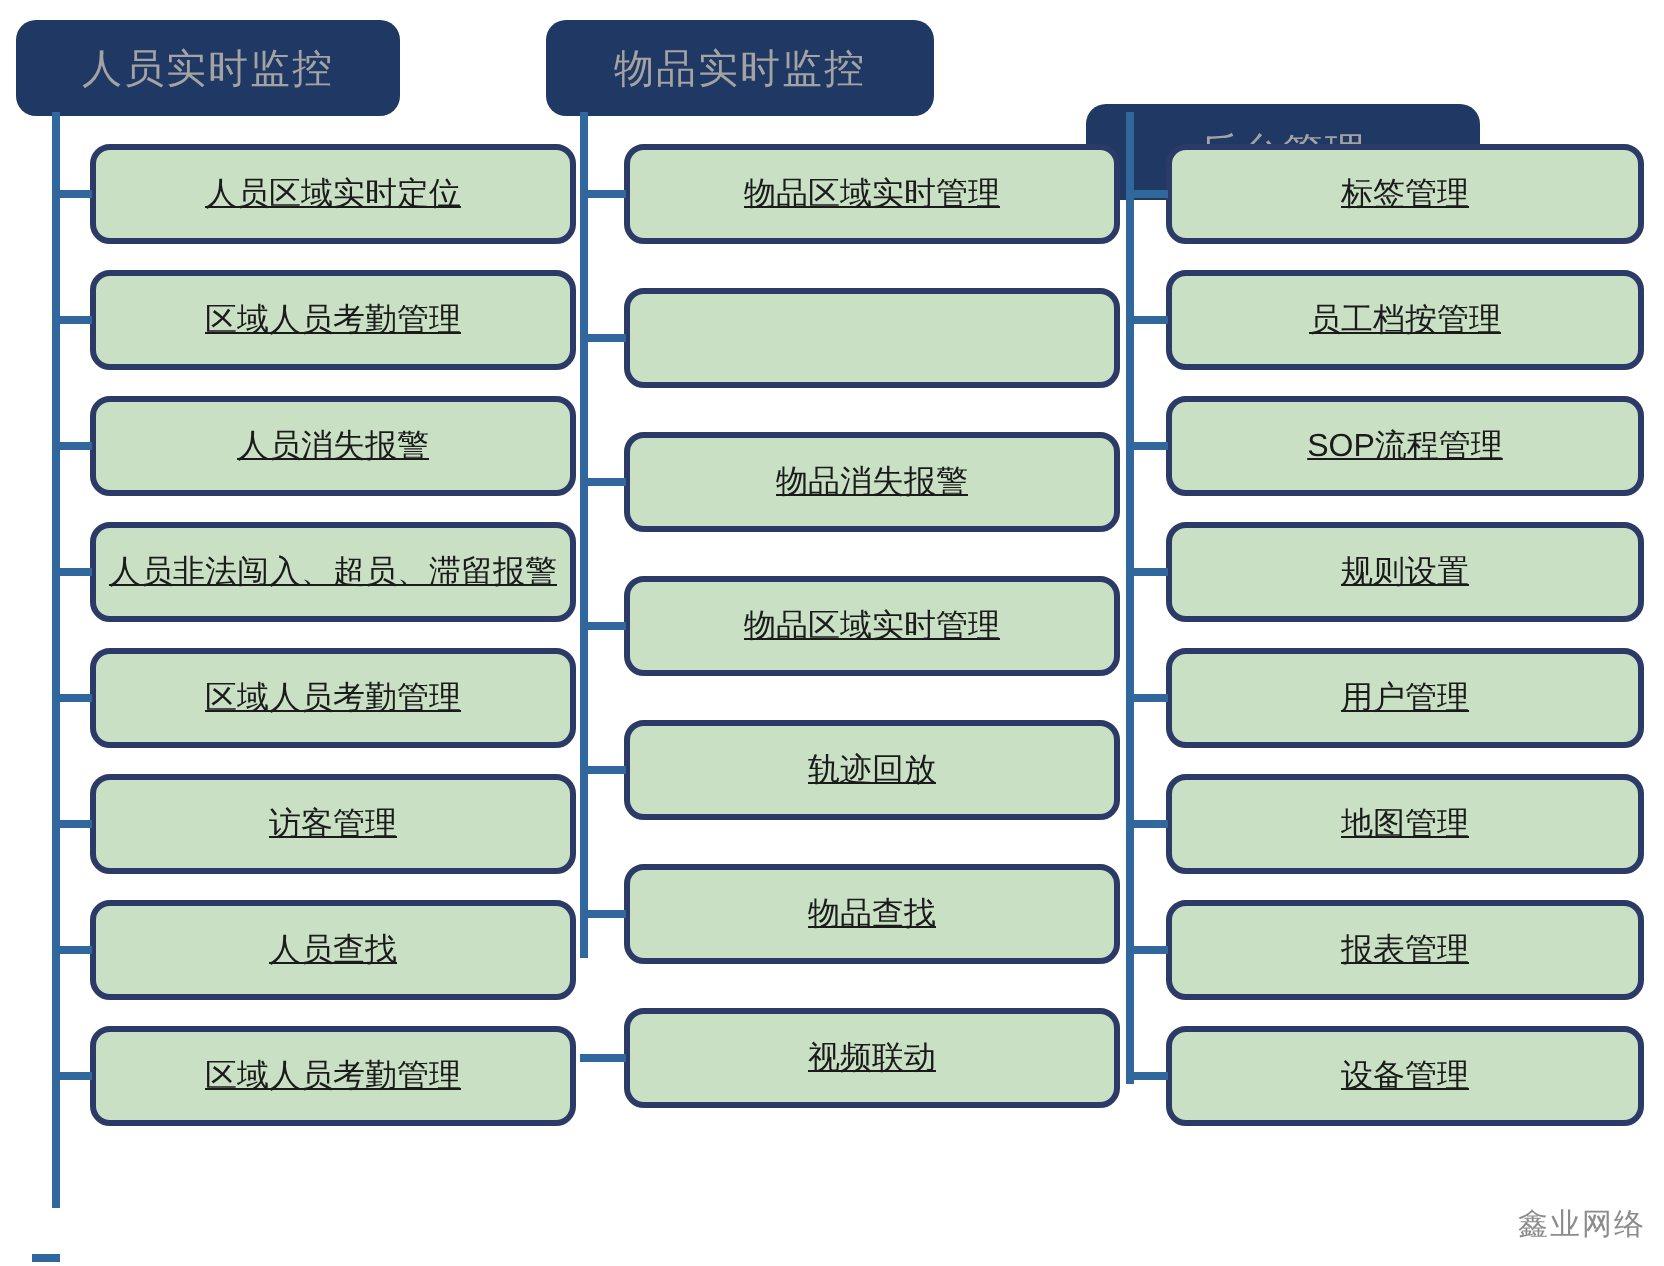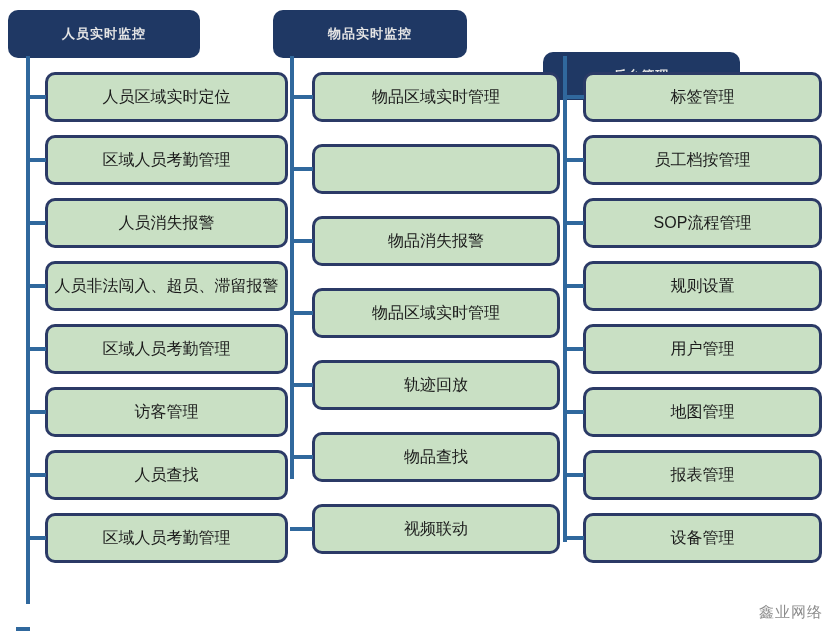--- a/index.html
+++ b/index.html
@@ -20,23 +20,23 @@
     width:832px;
     height:633px;
     background:#ffffff;
     overflow:hidden;
   }
   .header{
     position:absolute;
     top:10px;
     height:48px;
     background:var(--navy);
-    color:#e5e5e5;
-    font-size:13px;
-    font-weight:bold;
+    color:#a3a3a3;
+    font-size:20px;
+    font-weight:normal;
     letter-spacing:1px;
     border-radius:10px;
     display:flex;
     align-items:center;
     justify-content:center;
     box-sizing:border-box;
   }
   .h1{left:8px;width:192px;}
   .h2{left:273px;width:194px;}
   .h3{left:543px;width:197px;margin-top:42px;}
@@ -66,20 +66,21 @@
     border:3px solid var(--box-border);
     border-radius:10px;
     display:flex;
     align-items:center;
     justify-content:center;
   }
   .item .label{
     color:var(--box-text);
     font-size:16px;
     white-space:nowrap;
+    text-decoration:underline;
   }
   .branch{
     position:absolute;
     top:50%;
     transform:translateY(-50%);
     height:4px;
     background:var(--line);
     display:block;
   }
   .col1 .branch{left:-22px;width:20px;}

